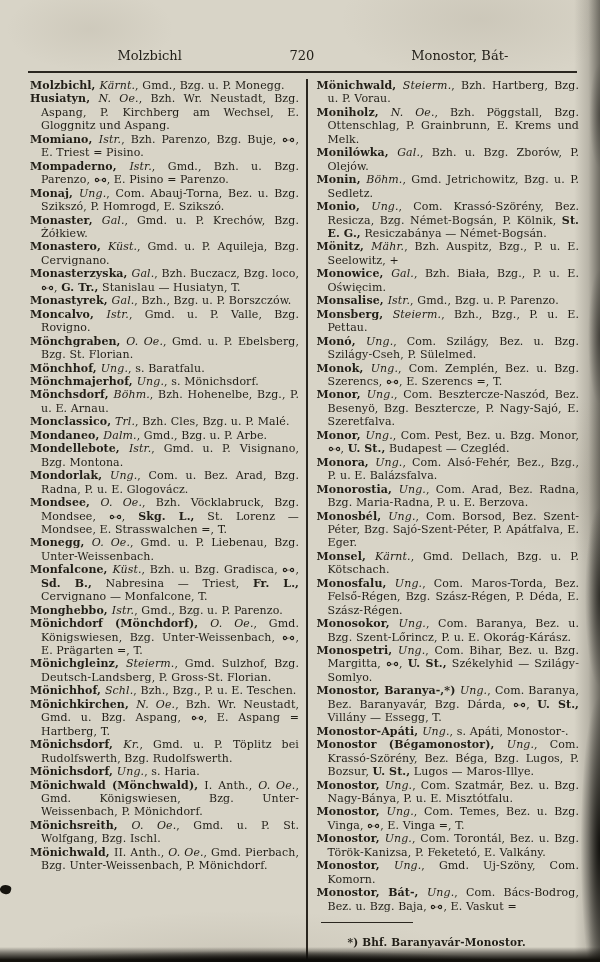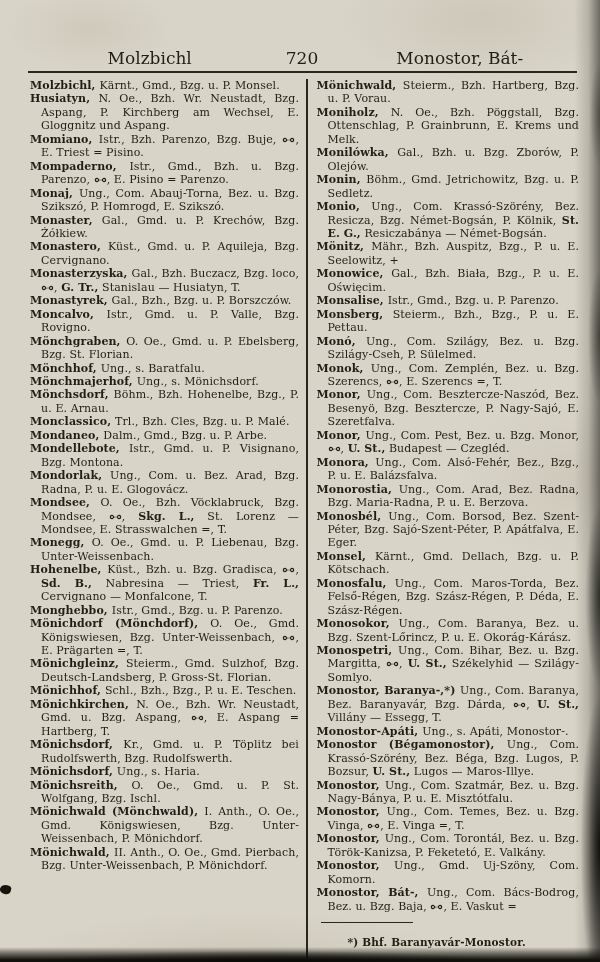--- a/index.html
+++ b/index.html
@@ -8,36 +8,36 @@
     position:relative; overflow:hidden;
     background-color:#d8d4c7;
     background-image:
       radial-gradient(ellipse 120px 60px at 15% 3%, rgba(120,110,90,0.10), transparent 70%),
       radial-gradient(ellipse 200px 90px at 80% 2%, rgba(120,110,90,0.12), transparent 70%),
       radial-gradient(ellipse 160px 120px at 95% 50%, rgba(110,100,80,0.10), transparent 70%),
       radial-gradient(ellipse 300px 60px at 40% 99%, rgba(110,100,80,0.10), transparent 70%);
     font-family:"DejaVu Serif", serif;
     color:#211e17;
   }
-  .header { position:absolute; top:48px; left:30px; right:26px; height:18px; font-size:17px; }
+  .header { position:absolute; top:48px; left:30px; right:26px; height:18px; font-size:13px; }
   .h-left   { position:absolute; left:0;   width:44%; text-align:center; }
   .h-center { position:absolute; left:42%; width:16%; text-align:center; }
   .h-right  { position:absolute; right:0;  width:42%; text-align:center; }
   .header-rule { position:absolute; top:71px; left:28px; width:549px; height:2px; background:#2a261f; }
 
   .columns { position:absolute; top:79px; left:30px; width:549px; display:flex; align-items:stretch; }
   .col { box-sizing:border-box; }
   .col-left  { width:276px; padding-right:7px; }
   .divider   { width:1.5px; background:#2a261f; min-height:858px; }
   .col-right { width:271.5px; padding-left:9px; }
 
   p.entry { margin:0; text-align:justify; text-indent:-11px; padding-left:11px;
             font-size:11px; line-height:13.45px; letter-spacing:0.1px; }
   .seg-b { font-weight:bold; }
-  .seg-i { }
+  .seg-i { font-style:italic; }
 
   .posthorn svg { display:inline-block; vertical-align:-1px; }
 
   .footnote-block { margin-top:9px; padding-left:4px; }
   .footnote-rule { width:92px; height:1.2px; background:#2a261f; margin:0 0 7px 0; }
   .footnote { margin:13px; font-size:10.5px; font-weight:bold; padding-left:14px; letter-spacing:0.2px; }
 
   .gutter-shadow {
     position:absolute; top:0; right:0; width:26px; height:962px; pointer-events:none;
     background:
@@ -61,21 +61,21 @@
 
 <div class="header">
   <span class="h-left">Molzbichl</span>
   <span class="h-center">720</span>
   <span class="h-right">Monostor, Bát-</span>
 </div>
 <div class="header-rule"></div>
 
 <div class="columns">
   <div class="col col-left" id="col-left">
-      <p class="entry"><span class="seg-b">Molzbichl, </span><span class="seg-i">Kärnt.</span><span class="seg-n">, Gmd., Bzg. u. P. Monsel.</span></p>
+      <p class="entry"><span class="seg-b">Molzbichl, </span><span class="seg-i">Kärnt.</span><span class="seg-n">, Gmd., Bzg. u. P. Monegg.</span></p>
       <p class="entry"><span class="seg-b">Husiatyn, </span><span class="seg-i">N. Oe.</span><span class="seg-n">, Bzh. Wr. Neustadt, Bzg. Aspang, P. Kirchberg am Wechsel, E. Gloggnitz und Aspang.</span></p>
       <p class="entry"><span class="seg-b">Momiano, </span><span class="seg-i">Istr.</span><span class="seg-n">, Bzh. Parenzo, Bzg. Buje, </span><span class="posthorn"><svg width="13" height="8" viewBox="0 0 13 8">
             <path d="M0.8,4 C0.8,1.6 3.6,0.9 4.8,2.9 C5.8,4.6 7.2,4.6 8.2,2.9 C9.4,0.9 12.2,1.6 12.2,4 C12.2,6.4 9.4,7.1 8.2,5.1 C7.2,3.4 5.8,3.4 4.8,5.1 C3.6,7.1 0.8,6.4 0.8,4 Z M2,4 a1,1 0 1 0 2,0 a1,1 0 1 0 -2,0 M9,4 a1,1 0 1 0 2,0 a1,1 0 1 0 -2,0" fill="#211e17" fill-rule="evenodd"></path>
           </svg></span><span class="seg-n">, E. Triest = Pisino.</span></p>
       <p class="entry"><span class="seg-b">Mompaderno, </span><span class="seg-i">Istr.</span><span class="seg-n">, Gmd., Bzh. u. Bzg. Parenzo, </span><span class="posthorn"><svg width="13" height="8" viewBox="0 0 13 8">
             <path d="M0.8,4 C0.8,1.6 3.6,0.9 4.8,2.9 C5.8,4.6 7.2,4.6 8.2,2.9 C9.4,0.9 12.2,1.6 12.2,4 C12.2,6.4 9.4,7.1 8.2,5.1 C7.2,3.4 5.8,3.4 4.8,5.1 C3.6,7.1 0.8,6.4 0.8,4 Z M2,4 a1,1 0 1 0 2,0 a1,1 0 1 0 -2,0 M9,4 a1,1 0 1 0 2,0 a1,1 0 1 0 -2,0" fill="#211e17" fill-rule="evenodd"></path>
           </svg></span><span class="seg-n">, E. Pisino = Parenzo.</span></p>
       <p class="entry"><span class="seg-b">Monaj, </span><span class="seg-i">Ung.</span><span class="seg-n">, Com. Abauj-Torna, Bez. u. Bzg. Szikszó, P. Homrogd, E. Szikszó.</span></p>
       <p class="entry"><span class="seg-b">Monaster, </span><span class="seg-i">Gal.</span><span class="seg-n">, Gmd. u. P. Krechów, Bzg. Żółkiew.</span></p>
       <p class="entry"><span class="seg-b">Monastero, </span><span class="seg-i">Küst.</span><span class="seg-n">, Gmd. u. P. Aquileja, Bzg. Cervignano.</span></p>
@@ -89,36 +89,36 @@
       <p class="entry"><span class="seg-b">Mönchmajerhof, </span><span class="seg-i">Ung.</span><span class="seg-n">, s. Mönichsdorf.</span></p>
       <p class="entry"><span class="seg-b">Mönchsdorf, </span><span class="seg-i">Böhm.</span><span class="seg-n">, Bzh. Hohenelbe, Bzg., P. u. E. Arnau.</span></p>
       <p class="entry"><span class="seg-b">Monclassico, </span><span class="seg-i">Trl.</span><span class="seg-n">, Bzh. Cles, Bzg. u. P. Malé.</span></p>
       <p class="entry"><span class="seg-b">Mondaneo, </span><span class="seg-i">Dalm.</span><span class="seg-n">, Gmd., Bzg. u. P. Arbe.</span></p>
       <p class="entry"><span class="seg-b">Mondellebote, </span><span class="seg-i">Istr.</span><span class="seg-n">, Gmd. u. P. Visignano, Bzg. Montona.</span></p>
       <p class="entry"><span class="seg-b">Mondorlak, </span><span class="seg-i">Ung.</span><span class="seg-n">, Com. u. Bez. Arad, Bzg. Radna, P. u. E. Glogovácz.</span></p>
       <p class="entry"><span class="seg-b">Mondsee, </span><span class="seg-i">O. Oe.</span><span class="seg-n">, Bzh. Vöcklabruck, Bzg. Mondsee, </span><span class="posthorn"><svg width="13" height="8" viewBox="0 0 13 8">
             <path d="M0.8,4 C0.8,1.6 3.6,0.9 4.8,2.9 C5.8,4.6 7.2,4.6 8.2,2.9 C9.4,0.9 12.2,1.6 12.2,4 C12.2,6.4 9.4,7.1 8.2,5.1 C7.2,3.4 5.8,3.4 4.8,5.1 C3.6,7.1 0.8,6.4 0.8,4 Z M2,4 a1,1 0 1 0 2,0 a1,1 0 1 0 -2,0 M9,4 a1,1 0 1 0 2,0 a1,1 0 1 0 -2,0" fill="#211e17" fill-rule="evenodd"></path>
           </svg></span><span class="seg-n">, </span><span class="seg-b">Skg. L.,</span><span class="seg-n"> St. Lorenz — Mondsee, E. Strasswalchen =, T.</span></p>
       <p class="entry"><span class="seg-b">Monegg, </span><span class="seg-i">O. Oe.</span><span class="seg-n">, Gmd. u. P. Liebenau, Bzg. Unter-Weissenbach.</span></p>
-      <p class="entry"><span class="seg-b">Hohenelbe, </span><span class="seg-i">Küst.</span><span class="seg-n">, Bzh. u. Bzg. Gradisca, </span><span class="posthorn"><svg width="13" height="8" viewBox="0 0 13 8">
+      <p class="entry"><span class="seg-b">Monfalcone, </span><span class="seg-i">Küst.</span><span class="seg-n">, Bzh. u. Bzg. Gradisca, </span><span class="posthorn"><svg width="13" height="8" viewBox="0 0 13 8">
             <path d="M0.8,4 C0.8,1.6 3.6,0.9 4.8,2.9 C5.8,4.6 7.2,4.6 8.2,2.9 C9.4,0.9 12.2,1.6 12.2,4 C12.2,6.4 9.4,7.1 8.2,5.1 C7.2,3.4 5.8,3.4 4.8,5.1 C3.6,7.1 0.8,6.4 0.8,4 Z M2,4 a1,1 0 1 0 2,0 a1,1 0 1 0 -2,0 M9,4 a1,1 0 1 0 2,0 a1,1 0 1 0 -2,0" fill="#211e17" fill-rule="evenodd"></path>
           </svg></span><span class="seg-n">, </span><span class="seg-b">Sd. B.,</span><span class="seg-n"> Nabresina — Triest, </span><span class="seg-b">Fr. L.,</span><span class="seg-n"> Cervignano — Monfalcone, T.</span></p>
       <p class="entry"><span class="seg-b">Monghebbo, </span><span class="seg-i">Istr.</span><span class="seg-n">, Gmd., Bzg. u. P. Parenzo.</span></p>
       <p class="entry"><span class="seg-b">Mönichdorf (Mönchdorf), </span><span class="seg-i">O. Oe.</span><span class="seg-n">, Gmd. Königswiesen, Bzg. Unter-Weissenbach, </span><span class="posthorn"><svg width="13" height="8" viewBox="0 0 13 8">
             <path d="M0.8,4 C0.8,1.6 3.6,0.9 4.8,2.9 C5.8,4.6 7.2,4.6 8.2,2.9 C9.4,0.9 12.2,1.6 12.2,4 C12.2,6.4 9.4,7.1 8.2,5.1 C7.2,3.4 5.8,3.4 4.8,5.1 C3.6,7.1 0.8,6.4 0.8,4 Z M2,4 a1,1 0 1 0 2,0 a1,1 0 1 0 -2,0 M9,4 a1,1 0 1 0 2,0 a1,1 0 1 0 -2,0" fill="#211e17" fill-rule="evenodd"></path>
           </svg></span><span class="seg-n">, E. Prägarten =, T.</span></p>
       <p class="entry"><span class="seg-b">Mönichgleinz, </span><span class="seg-i">Steierm.</span><span class="seg-n">, Gmd. Sulzhof, Bzg. Deutsch-Landsberg, P. Gross-St. Florian.</span></p>
       <p class="entry"><span class="seg-b">Mönichhof, </span><span class="seg-i">Schl.</span><span class="seg-n">, Bzh., Bzg., P. u. E. Teschen.</span></p>
       <p class="entry"><span class="seg-b">Mönichkirchen, </span><span class="seg-i">N. Oe.</span><span class="seg-n">, Bzh. Wr. Neustadt, Gmd. u. Bzg. Aspang, </span><span class="posthorn"><svg width="13" height="8" viewBox="0 0 13 8">
             <path d="M0.8,4 C0.8,1.6 3.6,0.9 4.8,2.9 C5.8,4.6 7.2,4.6 8.2,2.9 C9.4,0.9 12.2,1.6 12.2,4 C12.2,6.4 9.4,7.1 8.2,5.1 C7.2,3.4 5.8,3.4 4.8,5.1 C3.6,7.1 0.8,6.4 0.8,4 Z M2,4 a1,1 0 1 0 2,0 a1,1 0 1 0 -2,0 M9,4 a1,1 0 1 0 2,0 a1,1 0 1 0 -2,0" fill="#211e17" fill-rule="evenodd"></path>
           </svg></span><span class="seg-n">, E. Aspang = Hartberg, T.</span></p>
       <p class="entry"><span class="seg-b">Mönichsdorf, </span><span class="seg-i">Kr.</span><span class="seg-n">, Gmd. u. P. Töplitz bei Rudolfswerth, Bzg. Rudolfswerth.</span></p>
       <p class="entry"><span class="seg-b">Mönichsdorf, </span><span class="seg-i">Ung.</span><span class="seg-n">, s. Haria.</span></p>
+      <p class="entry"><span class="seg-b">Mönichwald (Mönchwald), </span><span class="seg-n">I. Anth., </span><span class="seg-i">O. Oe.</span><span class="seg-n">, Gmd. Königswiesen, Bzg. Unter-Weissenbach, P. Mönichdorf.</span></p>
       <p class="entry"><span class="seg-b">Mönichsreith, </span><span class="seg-i">O. Oe.</span><span class="seg-n">, Gmd. u. P. St. Wolfgang, Bzg. Ischl.</span></p>
-      <p class="entry"><span class="seg-b">Mönichwald (Mönchwald), </span><span class="seg-n">I. Anth., </span><span class="seg-i">O. Oe.</span><span class="seg-n">, Gmd. Königswiesen, Bzg. Unter-Weissenbach, P. Mönichdorf.</span></p>
       <p class="entry"><span class="seg-b">Mönichwald, </span><span class="seg-n">II. Anth., </span><span class="seg-i">O. Oe.</span><span class="seg-n">, Gmd. Pierbach, Bzg. Unter-Weissenbach, P. Mönichdorf.</span></p>
     </div>
   <div class="divider"></div>
   <div class="col col-right" id="col-right">
   <p class="entry"><span class="seg-b">Mönichwald, </span><span class="seg-i">Steierm.</span><span class="seg-n">, Bzh. Hartberg, Bzg. u. P. Vorau.</span></p>
       <p class="entry"><span class="seg-b">Moniholz, </span><span class="seg-i">N. Oe.</span><span class="seg-n">, Bzh. Pöggstall, Bzg. Ottenschlag, P. Grainbrunn, E. Krems und Melk.</span></p>
       <p class="entry"><span class="seg-b">Monilówka, </span><span class="seg-i">Gal.</span><span class="seg-n">, Bzh. u. Bzg. Zborów, P. Olejów.</span></p>
       <p class="entry"><span class="seg-b">Monin, </span><span class="seg-i">Böhm.</span><span class="seg-n">, Gmd. Jetrichowitz, Bzg. u. P. Sedletz.</span></p>
       <p class="entry"><span class="seg-b">Monio, </span><span class="seg-i">Ung.</span><span class="seg-n">, Com. Krassó-Szörény, Bez. Resicza, Bzg. Német-Bogsán, P. Kölnik, </span><span class="seg-b">St. E. G.,</span><span class="seg-n"> Resiczabánya — Német-Bogsán.</span></p>
       <p class="entry"><span class="seg-b">Mönitz, </span><span class="seg-i">Mähr.</span><span class="seg-n">, Bzh. Auspitz, Bzg., P. u. E. Seelowitz, +</span></p>

